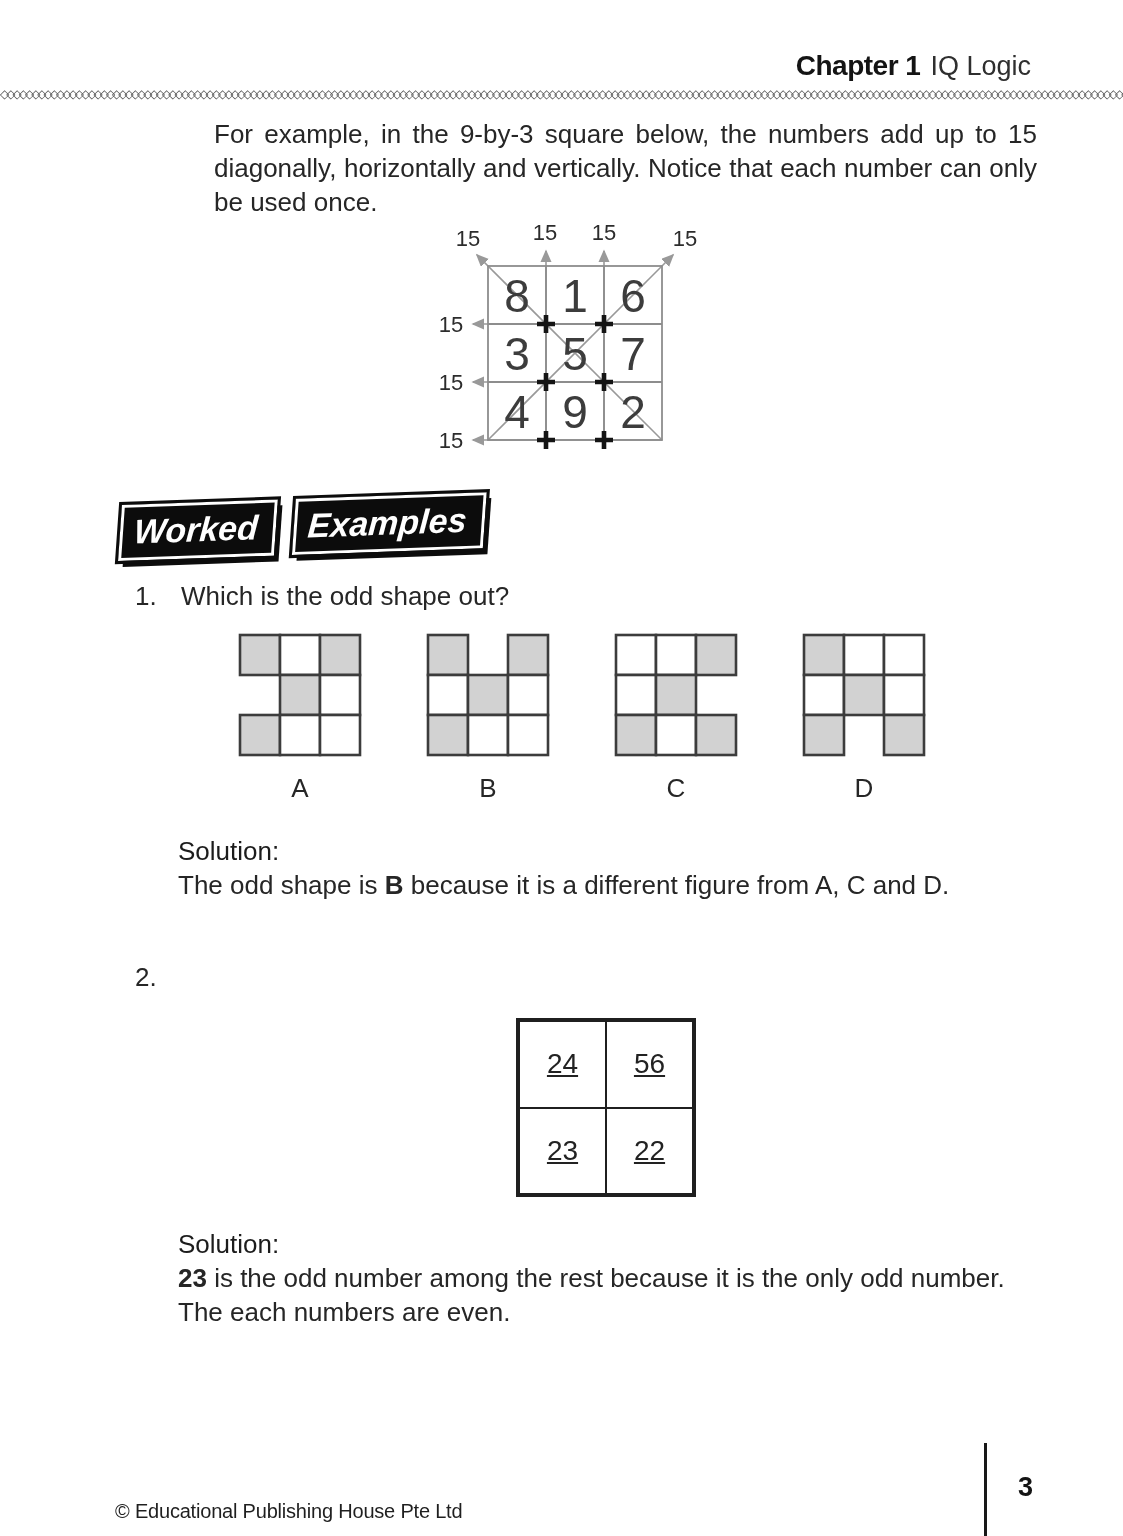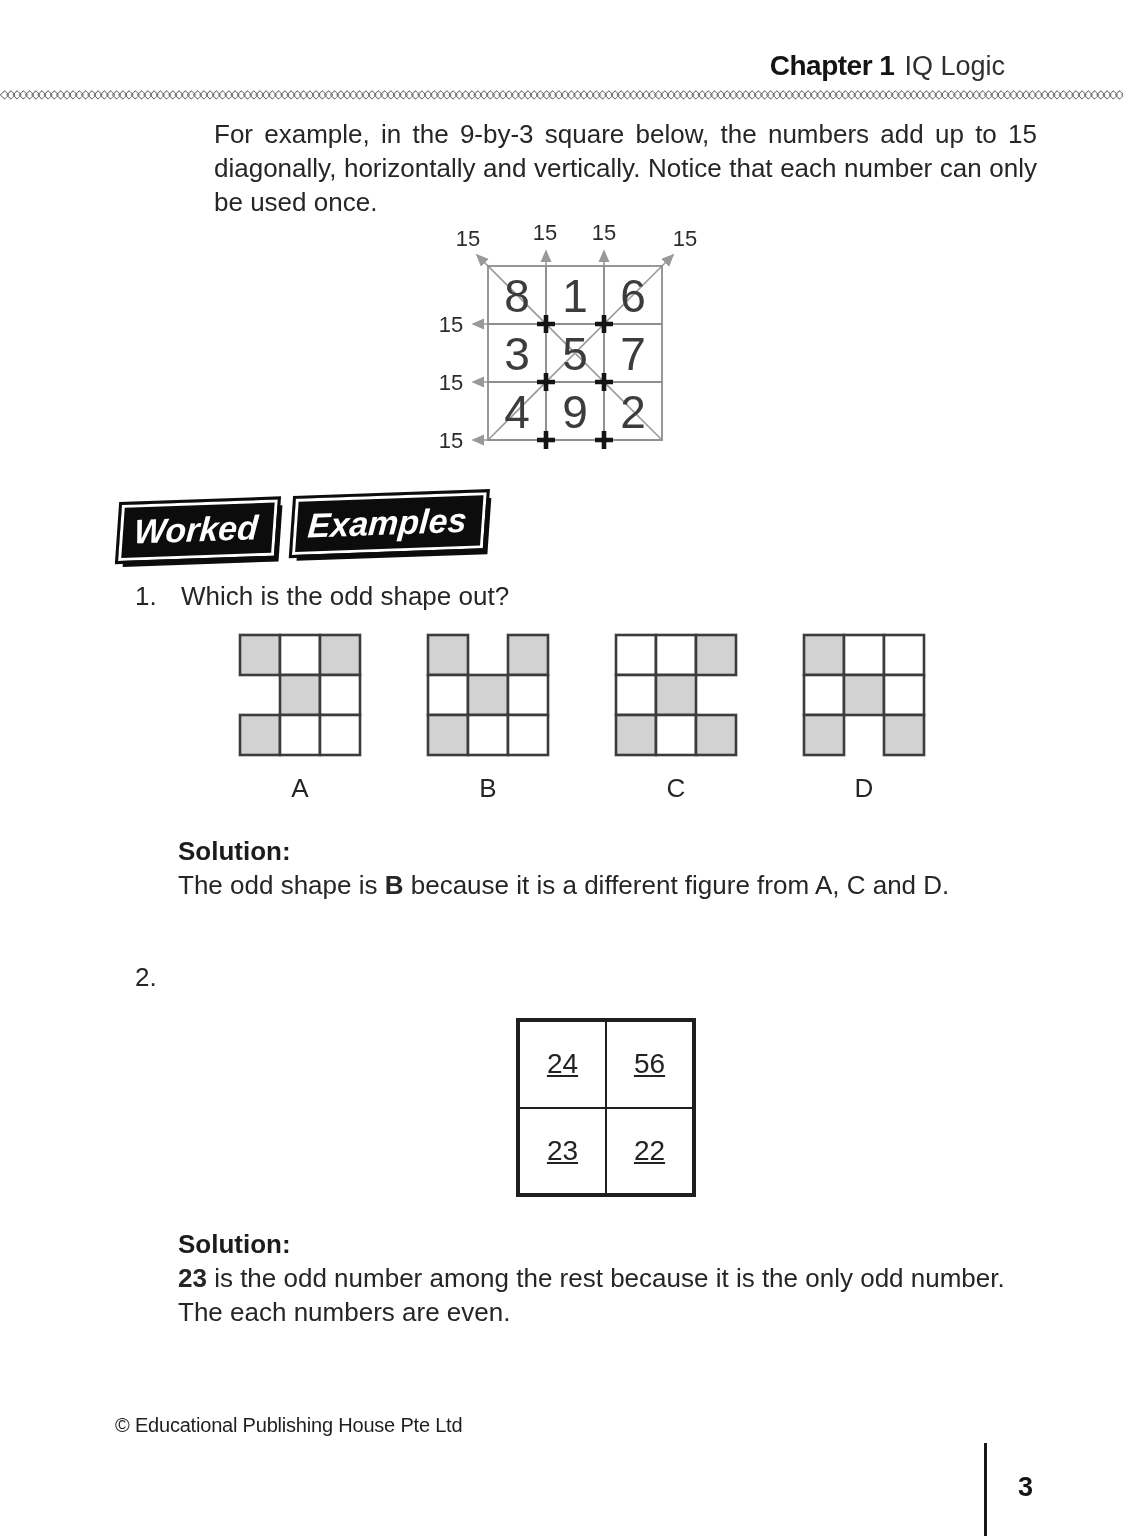--- a/index.html
+++ b/index.html
@@ -3,21 +3,21 @@
 <meta charset="utf-8">
 <style>
   * { box-sizing: border-box; }
   html,body { margin:0; padding:0; background:#9a9a9a; }
   body { font-family: "Liberation Sans", "DejaVu Sans", sans-serif; }
   .page {
     position:relative; width:1123px; height:1536px; background:#ffffff;
     margin:0 auto; overflow:hidden; color:#262626;
   }
   
-  .hdr { padding-top:50px; padding-right:118px; text-align:right; white-space:nowrap; }
+  .hdr { padding-top:50px; padding-right:92px; text-align:right; white-space:nowrap; }
   .hdr .chapter { font-size:28px; font-weight:800; letter-spacing:-0.5px; color:#141414; }
   .hdr .subject { font-size:27px; font-weight:400; color:#2f2f2f; margin-left:10px; }
   .zigzag {
     margin-top:7px; width:100%; height:15px; overflow:hidden;
     font-size:12px; line-height:11px; letter-spacing:-3px; color:#4d4d4d;
     white-space:nowrap; user-select:none;
   }
   
   .intro {
     margin:13px 86px 0 214px; font-size:26px; line-height:34px;
@@ -42,36 +42,36 @@
   .badge + .badge { margin-left:13px; }
   
   .question { display:flex; margin:18px 86px 0 0; padding-left:135px; font-size:26px; line-height:34px; }
   .qnum { width:46px; flex:none; }
   
   .options { display:flex; gap:64px; margin:20px 0 0 238px; }
   .option { width:124px; text-align:center; }
   .option-label { margin-top:12px; font-size:26px; color:#262626; }
   
   .solution { margin:30px 86px 0 178px; font-size:26px; line-height:34px; }
-  .sol-title { margin:0; font-weight:700; color:#1c1c1c; }
+  .sol-title { margin:0; font-weight:400; color:#1c1c1c; }
   .sol-body { margin:0; text-align:justify; }
   .sol-body.gap { }
   .q2 { margin-top:58px; }
   
   .numgrid {
     margin:24px 0 0 516px; width:180px; height:179px;
     border:3px solid #1f1f1f; display:grid;
     grid-template-columns:1fr 1fr; grid-template-rows:1fr 1fr;
   }
   .numcell {
     border:1.2px solid #1f1f1f; display:flex; align-items:center; justify-content:center;
     font-size:28px; color:#222222;text-decoration:underline;
   }
   
-  .copyright { position:absolute; left:115px; top:1414px; font-size:20px; letter-spacing:-0.2px; color:#1f1f1f; }
+  .copyright { position:absolute; left:115px; top:1500px; font-size:20px; letter-spacing:-0.2px; color:#1f1f1f; }
   .footrule { position:absolute; left:984px; top:1443px; width:2.5px; height:93px; background:#181818; }
   .pageno { position:absolute; left:1018px; top:1472px; font-size:27px; font-weight:700; color:#141414; }
 </style>
 </head>
 <body>
 
 <div class="page">
 
   <div class="hdr">
     <span class="chapter">Chapter 1</span><span class="subject">IQ Logic</span>

